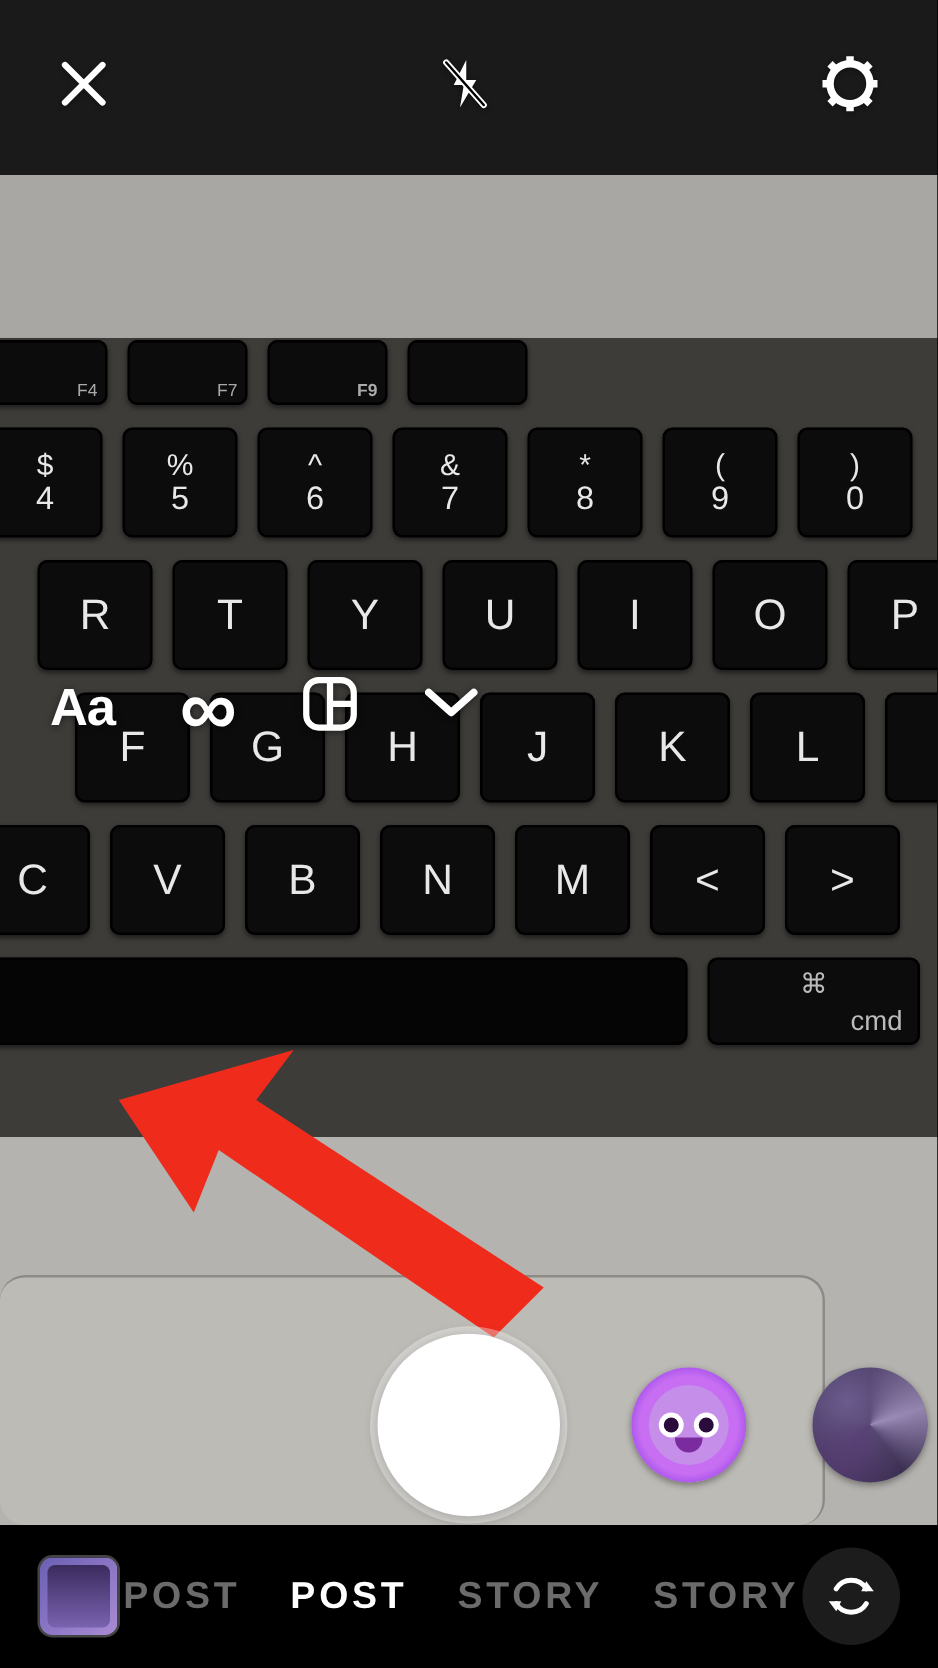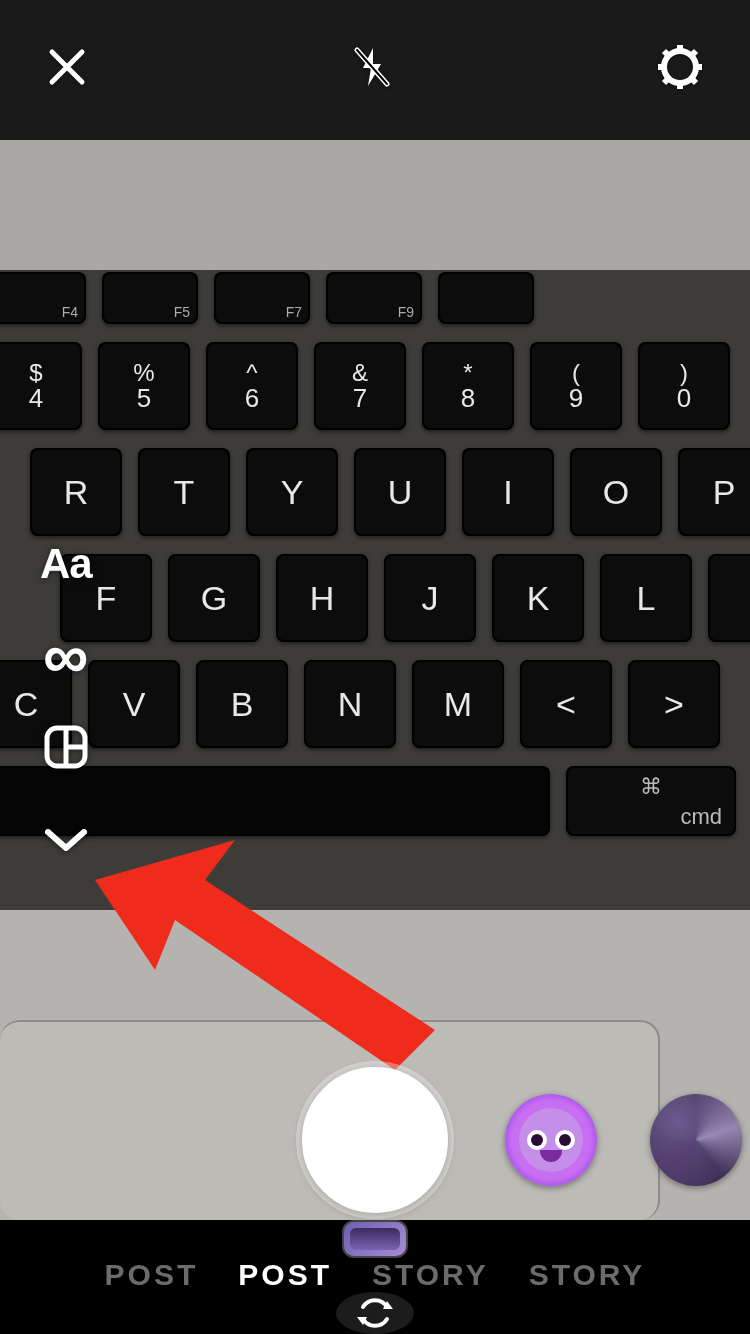--- a/index.html
+++ b/index.html
@@ -17,21 +17,21 @@
   .key.letter { height: 88px; font-size: 34px; }
   .key.cmd { height: 70px; font-size: 22px; color: #bbb; justify-content: flex-end; align-items: flex-end; padding: 6px 14px; }
   .cmd-sym { position: absolute; margin-bottom: 30px; margin-right: 60px; font-size: 22px; }
   .trackpad { position: absolute; bottom: 0; left: 0; width: 660px; height: 200px; border: 2px solid #8d8b87; border-bottom: none; border-left: none; border-radius: 20px; background: #bdbbb6; }
 
   
   .topbar { position: absolute; top: 44px; left: 0; width: 100%; height: 50px; display: flex; align-items: center; justify-content: space-between; padding: 0 46px; }
   .topbar svg { filter: drop-shadow(0 1px 2px rgba(0,0,0,0.4)); }
 
   
-  .side-tools { position: absolute; left: 40px; top: 540px; display: flex; flex-direction: column; gap: 52px; align-items: center; }
+  .side-tools { position: absolute; left: 40px; top: 540px; display: flex; flex-direction: row; gap: 52px; align-items: center; }
   .side-tools > * { filter: drop-shadow(0 1px 3px rgba(0,0,0,0.5)); }
   .tool-text { color: #fff; font-size: 42px; font-weight: 700; letter-spacing: -1px; }
   .tool-infinity { color: #fff; font-size: 64px; font-weight: 700; line-height: 0.5; }
 
   
   .arrow-anno { position: absolute; left: 95px; top: 840px; pointer-events: none; }
 
   
   .capture-row { position: absolute; bottom: 114px; left: 0; width: 100%; height: 160px; display: flex; align-items: center; justify-content: center; }
   .shutter { width: 146px; height: 146px; border-radius: 50%; background: #fff; border: 10px solid #fff; box-shadow: 0 0 0 6px rgba(255,255,255,0.35), 0 2px 10px rgba(0,0,0,0.4); }
@@ -39,41 +39,40 @@
   .filter1 { left: 505px; background: radial-gradient(circle at 50% 50%, #c76ef2 0 60%, #6a1fe0 100%); display:flex; align-items:center; justify-content:center; }
   .filter1 .face { width: 64px; height: 64px; border-radius: 50%; background: #c58ee8; position: relative; }
   .filter1 .eye { position:absolute; width:20px; height:20px; background:#fff; border-radius:50%; top:22px; }
   .filter1 .eye::after { content:""; position:absolute; width:12px; height:12px; background:#2a0b3b; border-radius:50%; top:4px; left:4px; }
   .filter1 .eye.l{ left:8px;} .filter1 .eye.r{ right:8px;}
   .filter1 .mouth{ position:absolute; width:22px; height:12px; border-radius:0 0 12px 12px; background:#7a2b9e; bottom:10px; left:21px;}
   .filter2 { left: 650px; background: radial-gradient(circle at 30% 30%, #6b5b8e, #2e2340); overflow:hidden;}
   .filter2::after{ content:""; position:absolute; inset:0; background: conic-gradient(from 0deg, transparent, #c9b8e6 20%, transparent 40%, #5a3b76 60%, transparent 80%); opacity:0.6;}
 
   
-  .bottombar { position: absolute; bottom: 0; left: 0; width: 100%; height: 114px; background: #000; display: flex; align-items: center; padding: 0 30px; flex-direction: column; }
+  .bottombar { position: absolute; bottom: 0; left: 0; width: 100%; height: 114px; background: #000; display: flex; align-items: center; padding: 0 30px; }
   .gallery-thumb { width: 66px; height: 66px; border-radius: 12px; background: linear-gradient(135deg, #6b5fb3, #a98cd4); border: 2px solid #444; position:relative; overflow:hidden;}
   .gallery-thumb::before{content:"";position:absolute;inset:6px;background:linear-gradient(#3a2b5e,#7a63b0);border-radius:6px;}
   .modes { flex: 1; display: flex; gap: 40px; justify-content: center; align-items:center; font-size: 30px; font-weight: 600; letter-spacing: 3px; }
   .mode { color: #6b6b6b; }
   .mode.active { color: #fff; }
   .switch-btn { width: 78px; height: 78px; border-radius: 50%; background: #1c1c1c; display: flex; align-items: center; justify-content: center; }
 </style>
 </head>
 <body>
 
 <div class="screen">
 
   <div class="viewfinder">
 
     <div class="kb" style="top:272px;">
       <div class="kb-row" id="fnrow">
           <div class="key fn" style="width: 96px;">F4</div>
-          <div class="key fn" style="width: 96px;">F5</div>
           <div class="key fn" style="width: 96px;">F7</div>
-          <div class="key fn" style="width: 96px;">F9</div>
+          <div class="key fn" style="width: 96px; font-weight: bold;">F9</div>
           <div class="key fn" style="width: 96px;"></div>
         </div>
     </div>
     <div class="kb" style="top:342px;">
       <div class="kb-row" id="numrow">
           <div class="key num" style="width: 92px;">
             <span class="sym">$</span>
             <span>4</span>
           </div>
           <div class="key num" style="width: 92px;">

